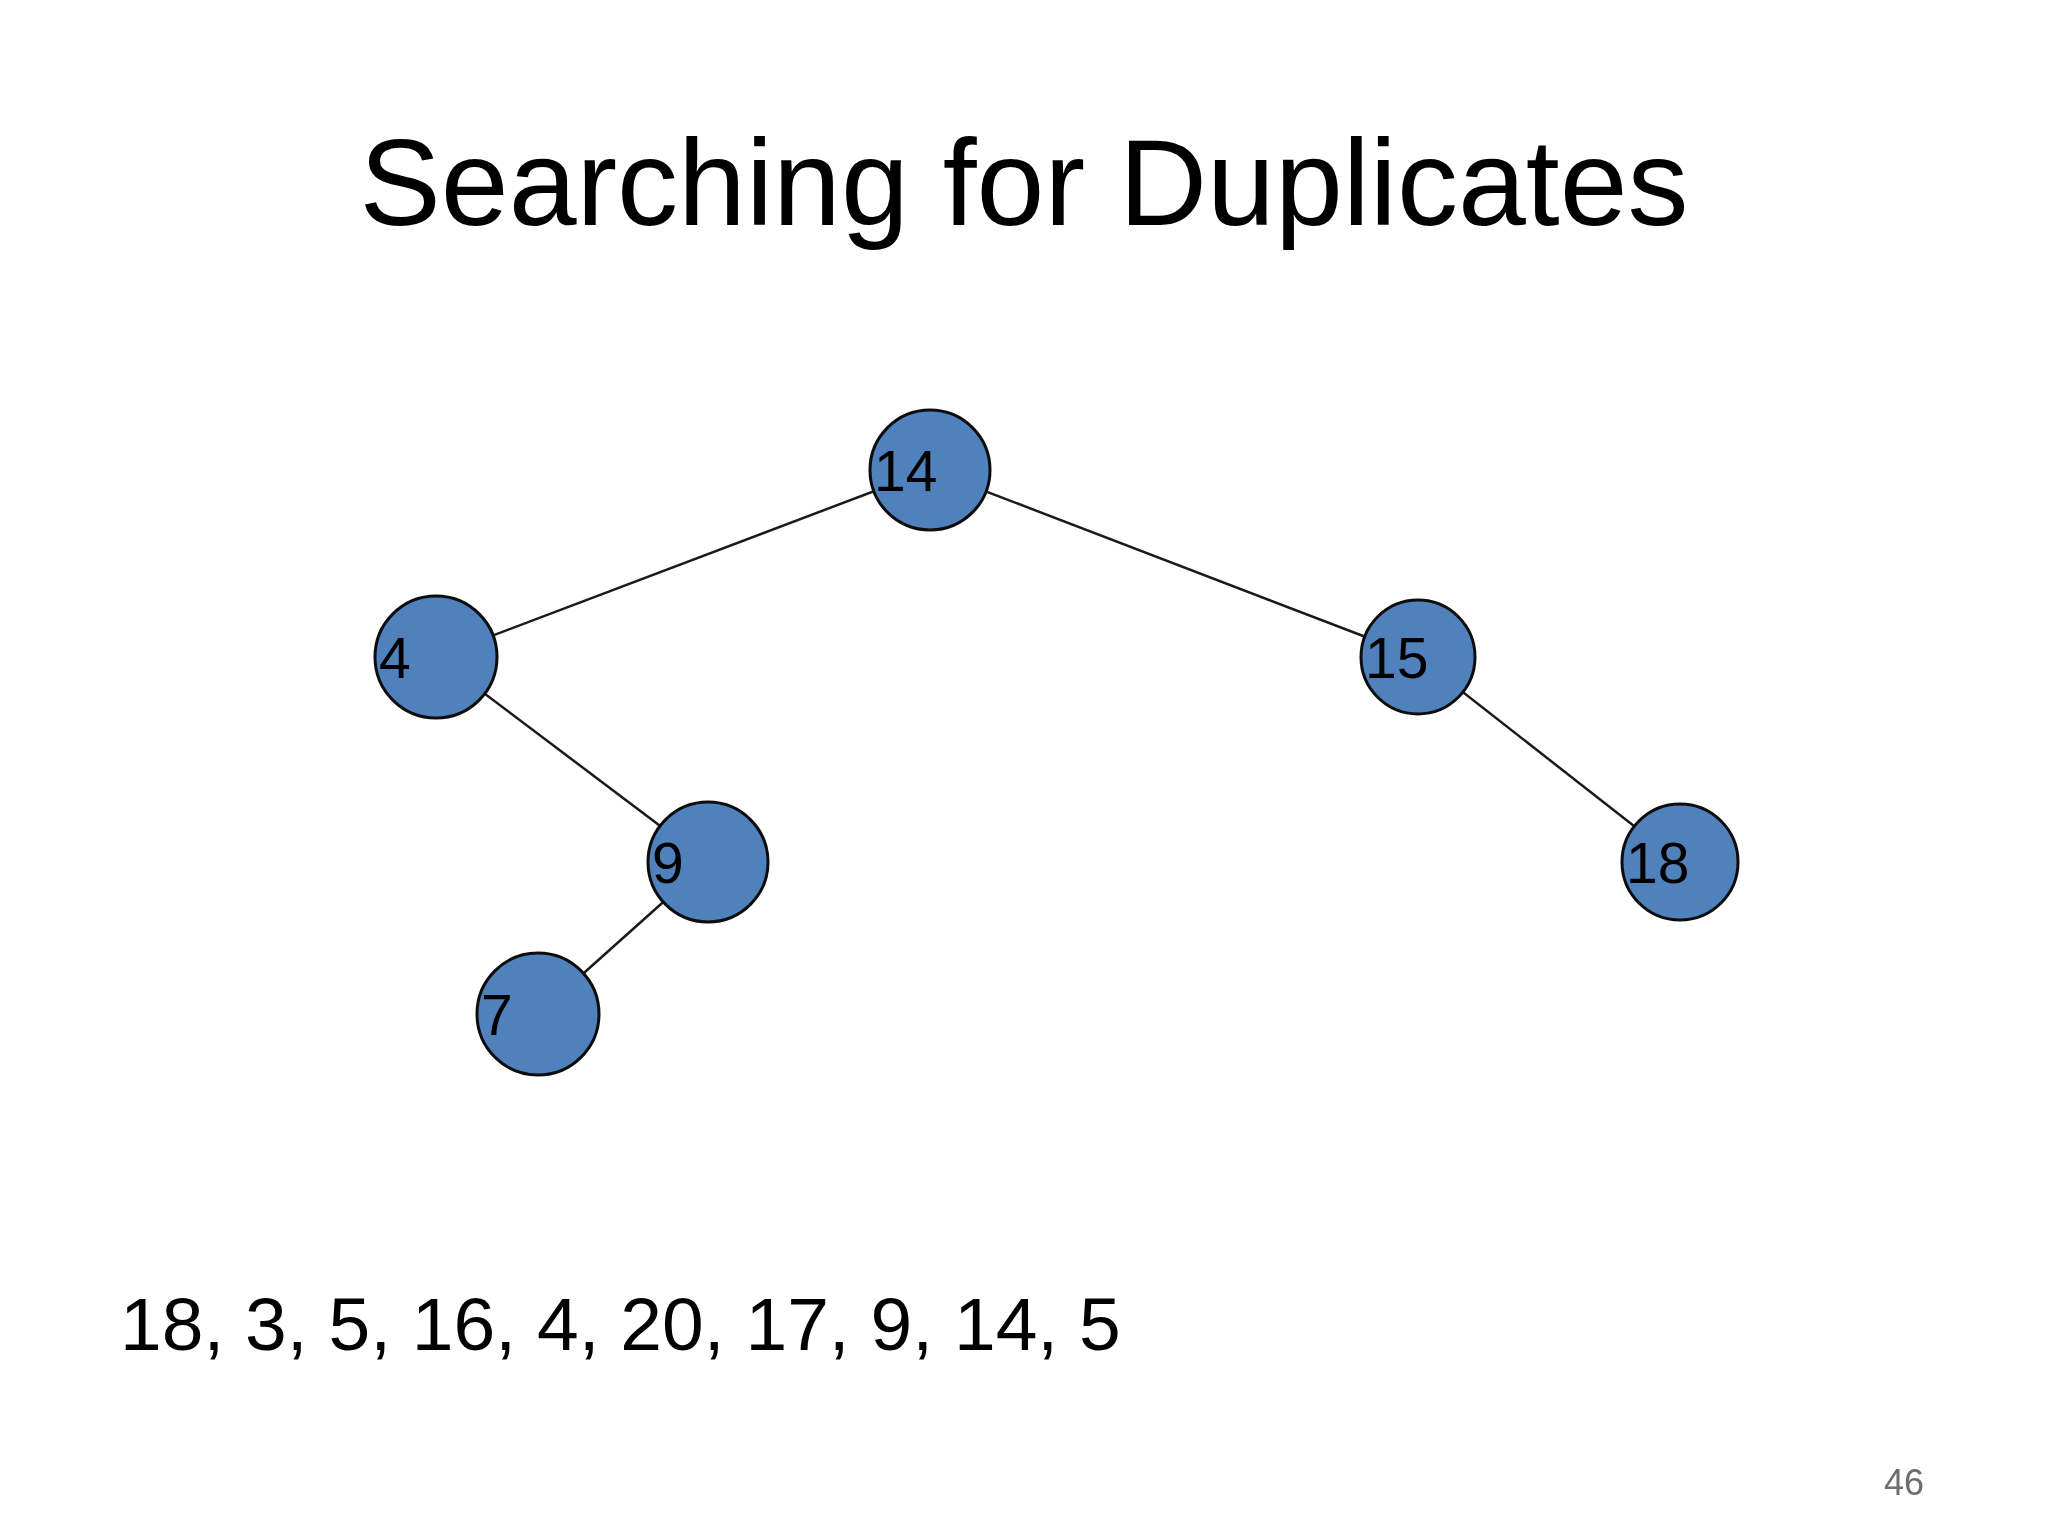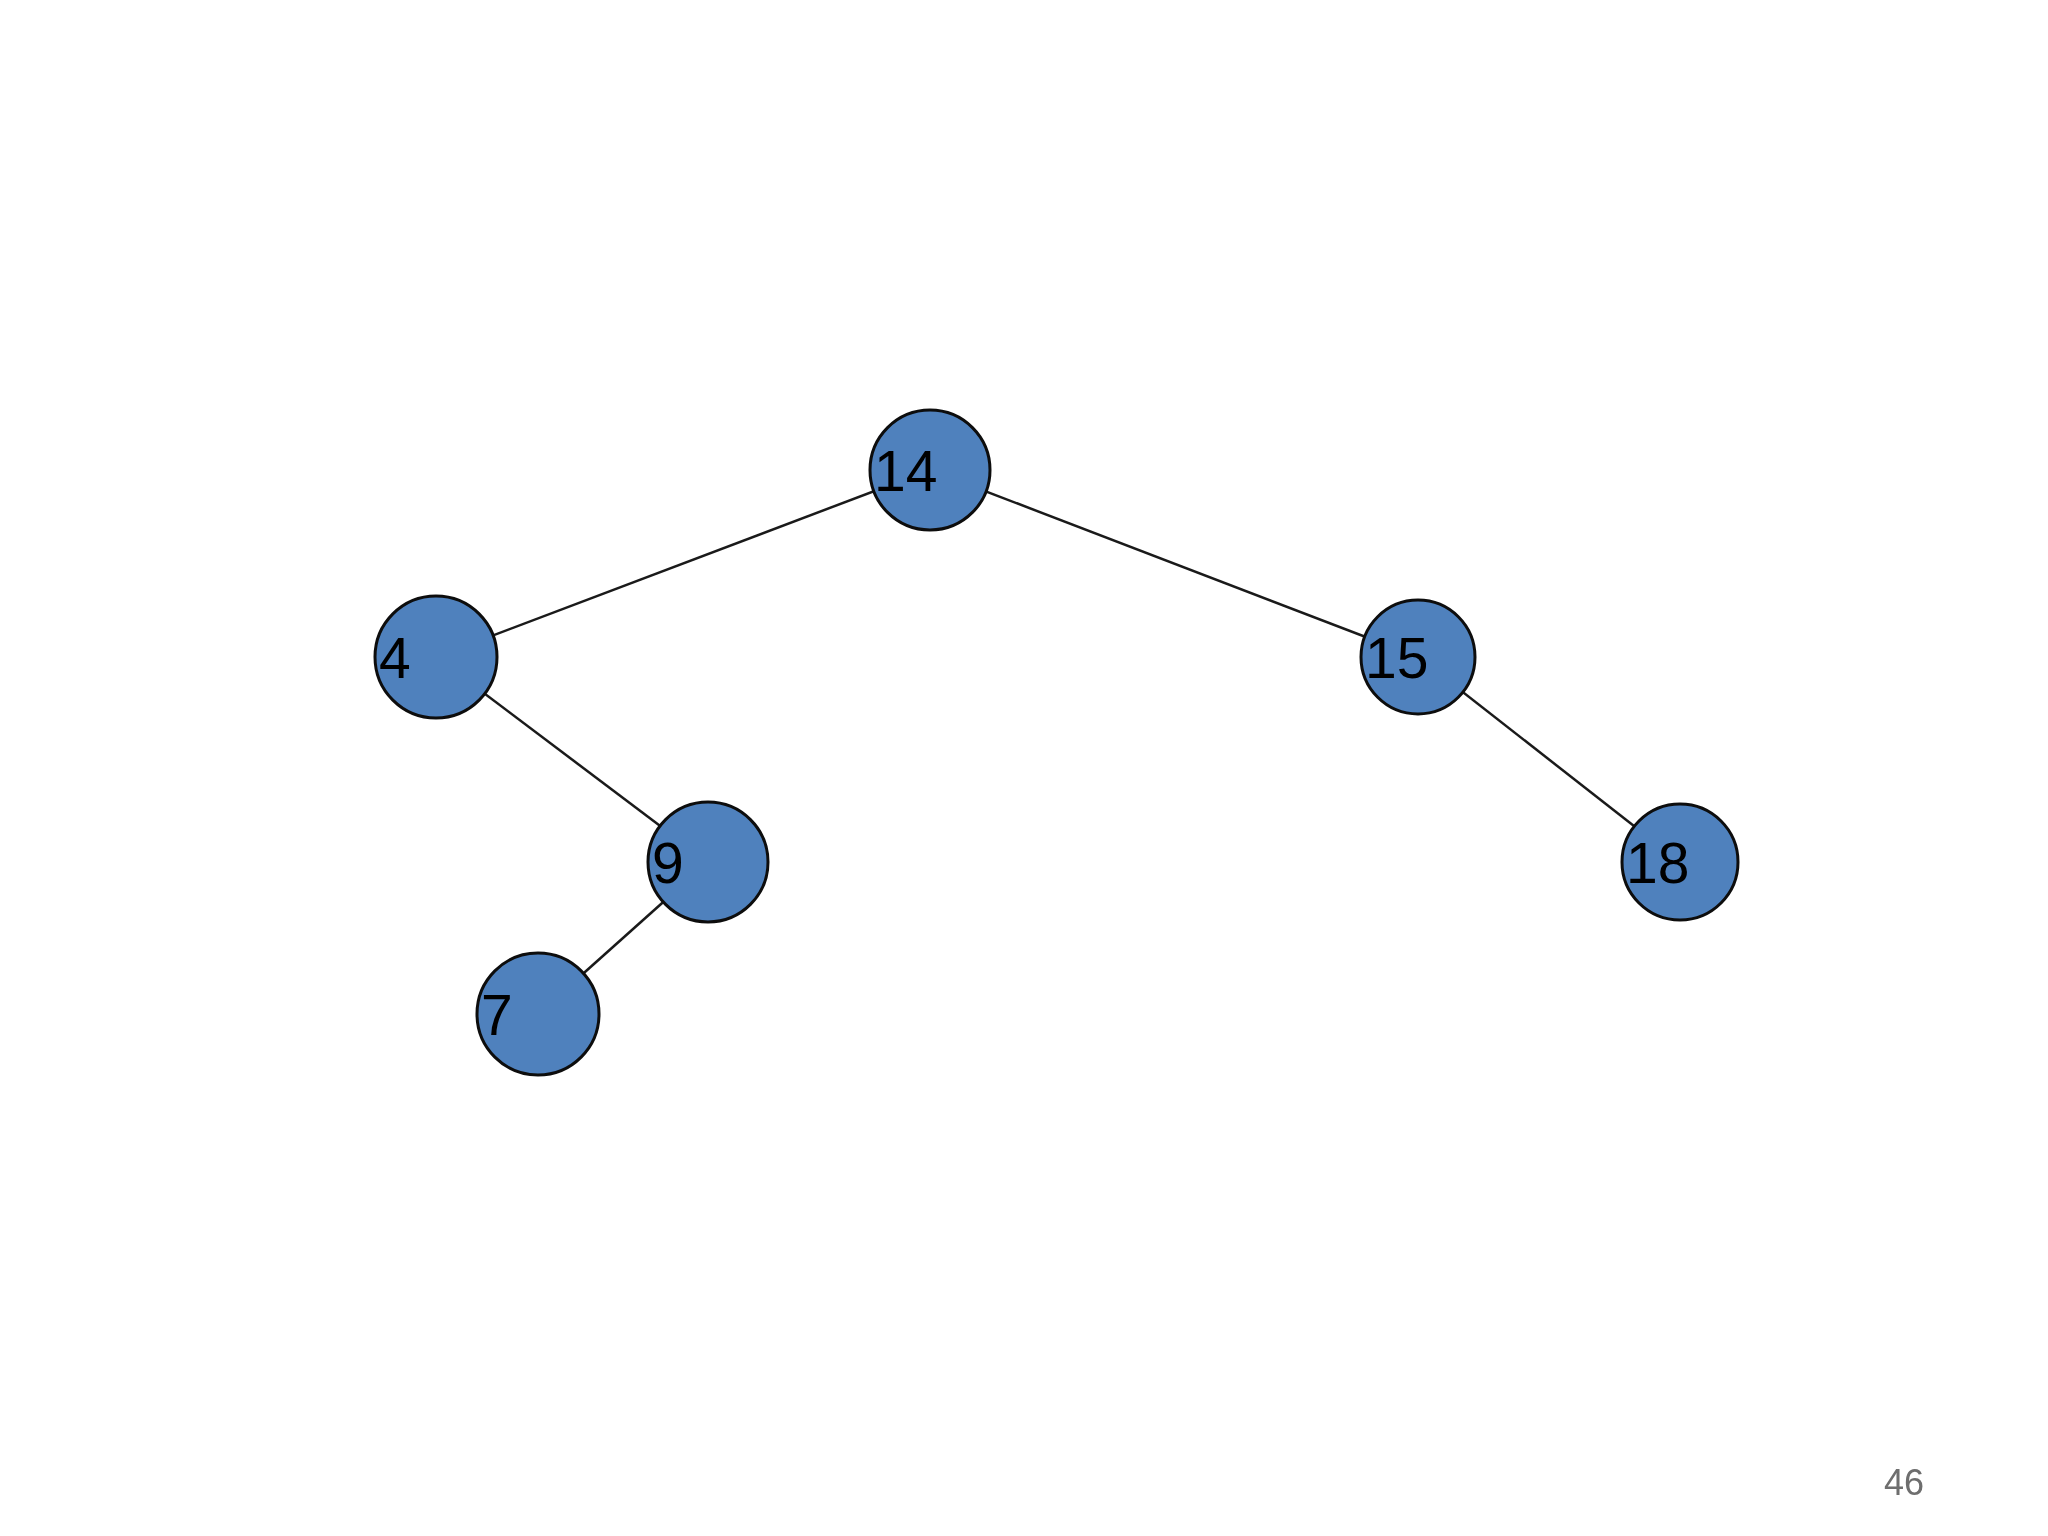--- a/index.html
+++ b/index.html
@@ -51,20 +51,21 @@
     font-size: 36px;
     line-height: 1;
     color: #6e6e6e;
     margin-top: 16px;
   }
 </style>
 </head>
 <body>
 
 <div class="slide">
+  <div class="slide-title">Searching for Duplicates</div>
 
   <svg class="tree-svg" viewBox="0 0 2048 1536" xmlns="http://www.w3.org/2000/svg">
       <line x1="930" y1="470" x2="436" y2="657" stroke="#1a1a1a" stroke-width="2.5"></line>
       <line x1="930" y1="470" x2="1418" y2="657" stroke="#1a1a1a" stroke-width="2.5"></line>
       <line x1="436" y1="657" x2="708" y2="862" stroke="#1a1a1a" stroke-width="2.5"></line>
       <line x1="1418" y1="657" x2="1680" y2="862" stroke="#1a1a1a" stroke-width="2.5"></line>
       <line x1="708" y1="862" x2="538" y2="1014" stroke="#1a1a1a" stroke-width="2.5"></line>
       <g>
         <circle cx="930" cy="470" r="60" fill="#4f81bd" stroke="#0d0d0d" stroke-width="3"></circle>
         <text x="874" y="491" fill="#000000" font-size="57" font-family="&quot;Liberation Sans&quot;, sans-serif">14</text>
@@ -84,15 +85,16 @@
       <g>
         <circle cx="1680" cy="862" r="58" fill="#4f81bd" stroke="#0d0d0d" stroke-width="3"></circle>
         <text x="1626" y="883" fill="#000000" font-size="57" font-family="&quot;Liberation Sans&quot;, sans-serif">18</text>
       </g>
       <g>
         <circle cx="538" cy="1014" r="61" fill="#4f81bd" stroke="#0d0d0d" stroke-width="3"></circle>
         <text x="481" y="1035" fill="#000000" font-size="57" font-family="&quot;Liberation Sans&quot;, sans-serif">7</text>
       </g>
     </svg>
 
+  <div class="sequence-text">18, 3, 5, 16, 4, 20, 17, 9, 14, 5</div>
 
   <div class="page-number">46</div>
 </div>
 
 </body></html>

